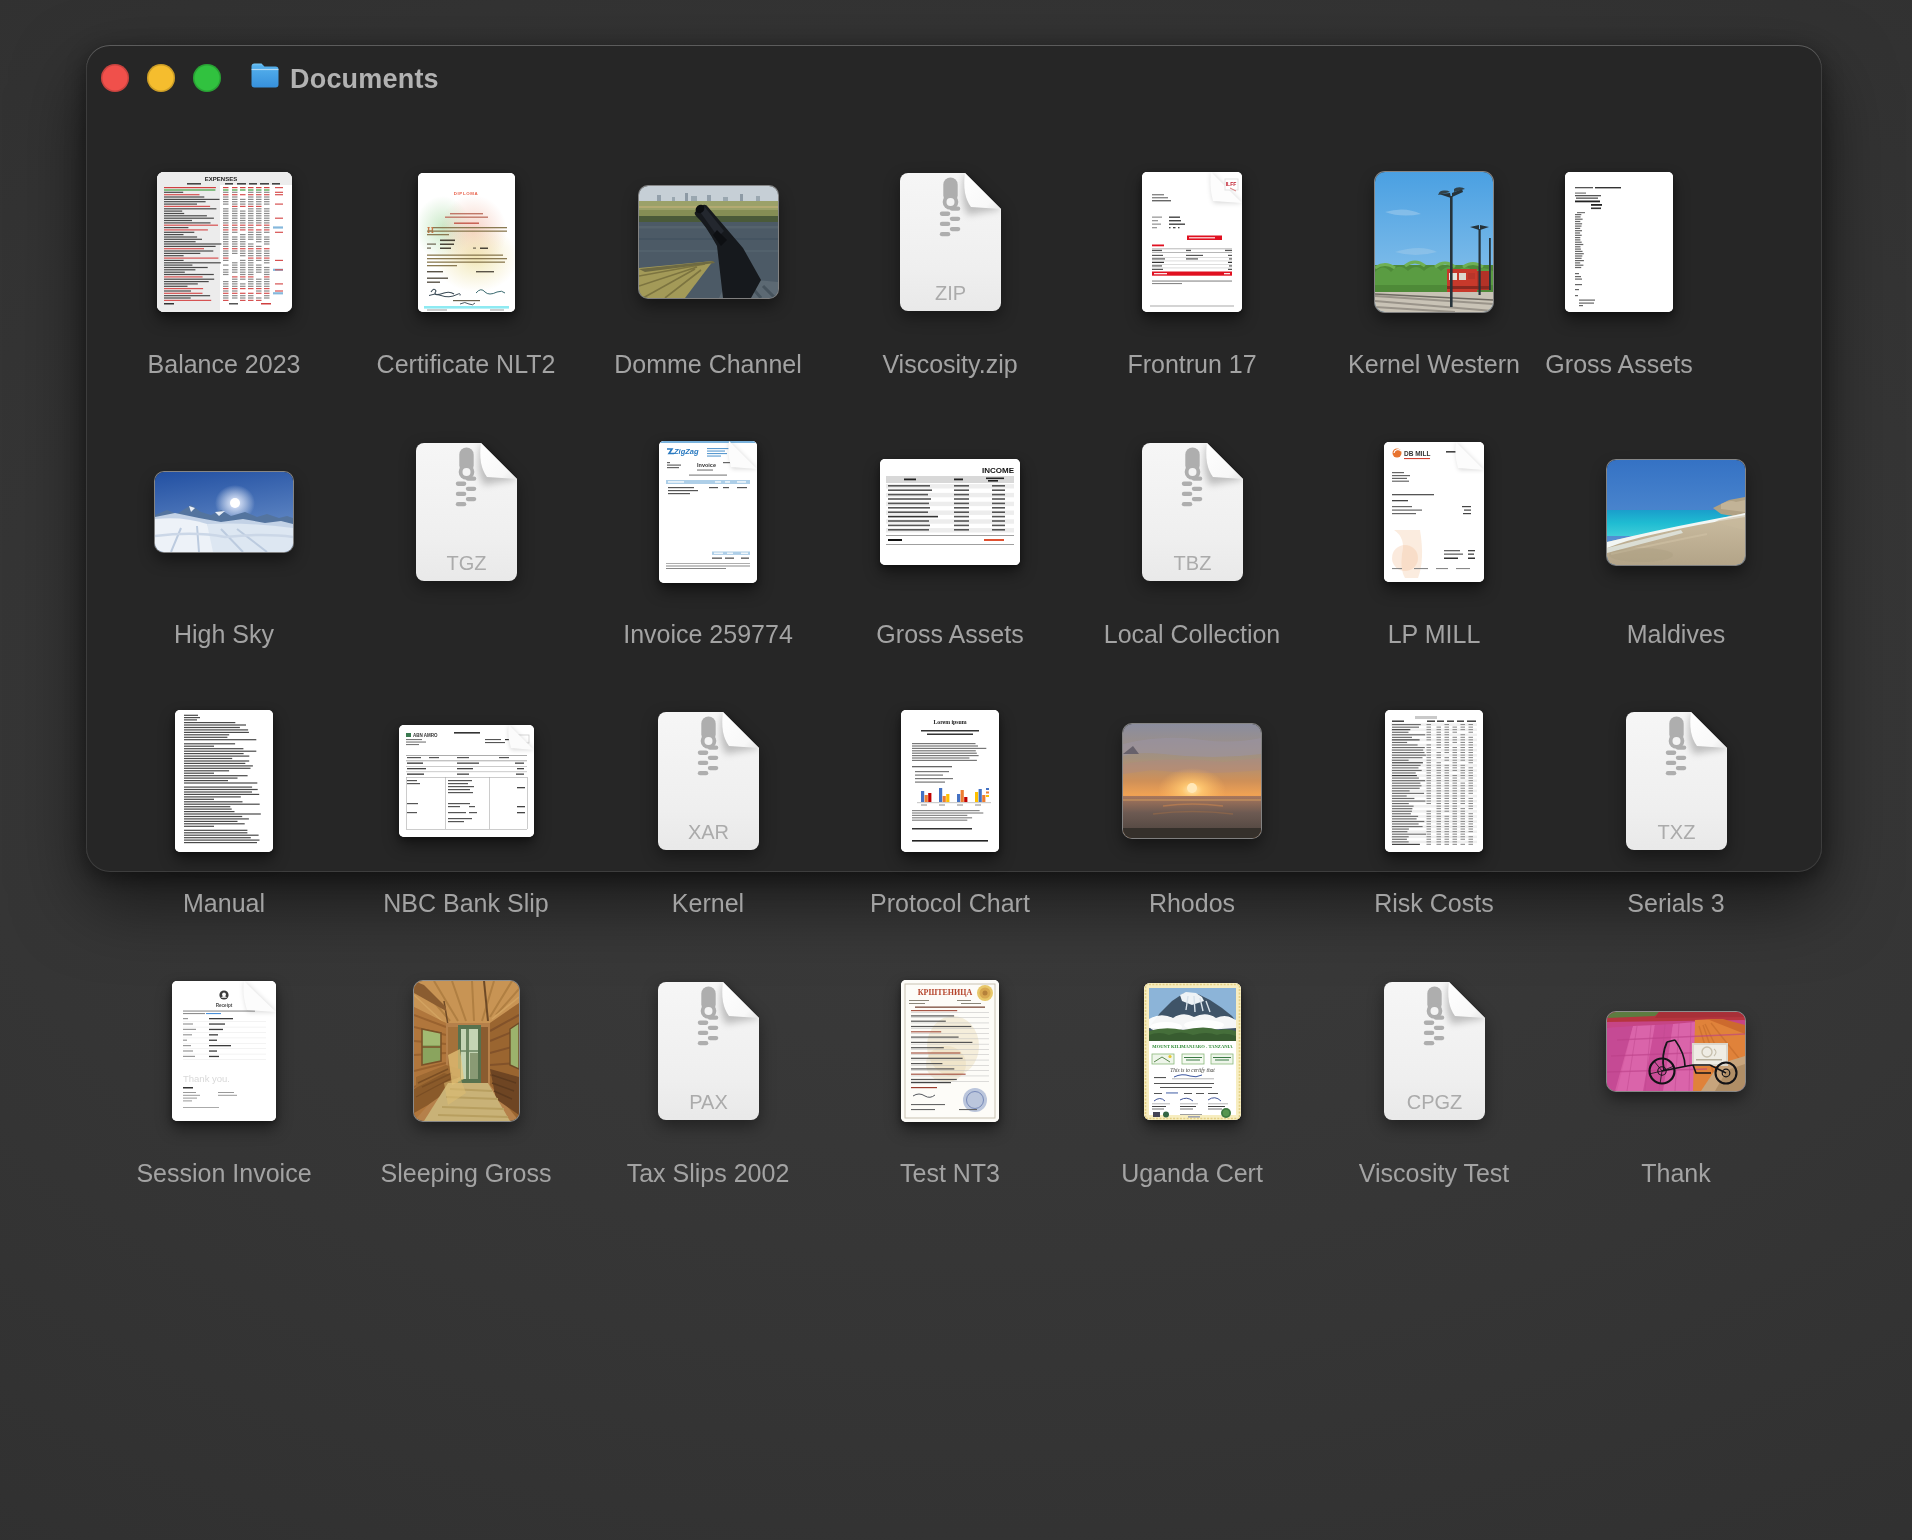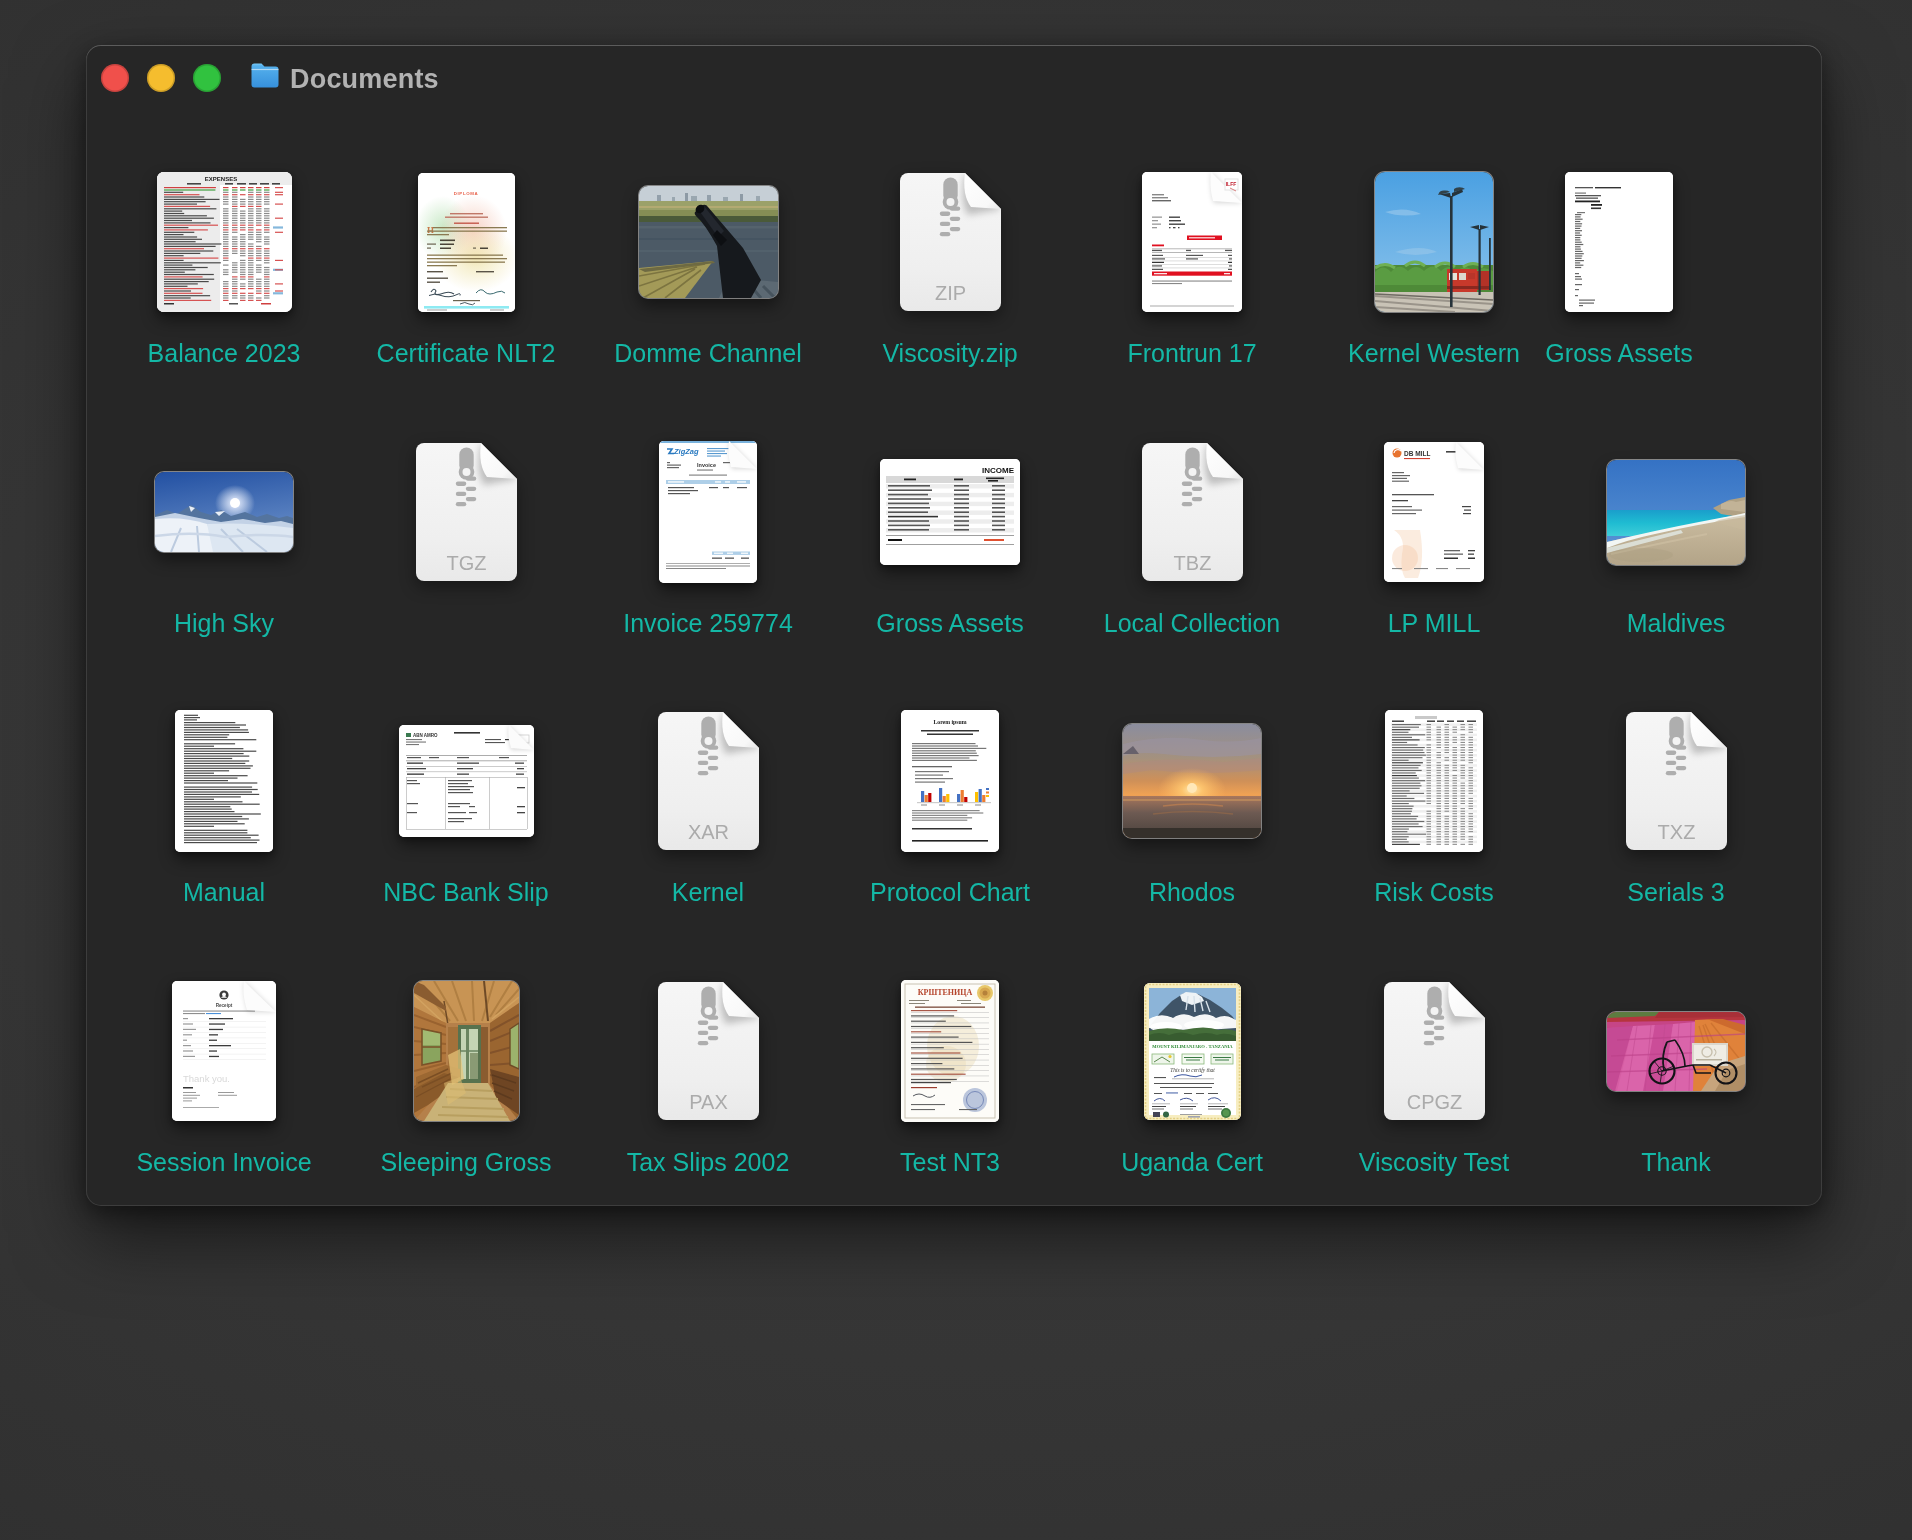--- a/index.html
+++ b/index.html
@@ -1,31 +1,31 @@
 <!DOCTYPE html>
 <html><head>
 <meta charset="utf-8">
 <style>
   html,body{margin:0;padding:0;}
   body{width:1912px;height:1540px;overflow:hidden;
     background:radial-gradient(120% 90% at 52% 48%, #3b3b3b 0%, #353535 45%, #2c2c2c 100%);
     font-family:"Liberation Sans",sans-serif;}
-  .window{position:absolute;left:86px;top:45px;width:1736px;height:1161px;
-    background:#262626;border-radius:15px;
+  .window{position:absolute;left:86px;top:45px;width:1736px;height:827px;
+    background:#262626;border-radius:24px;
     box-shadow:0 30px 70px rgba(0,0,0,.55), 0 6px 20px rgba(0,0,0,.4), inset 0 0 0 1px rgba(255,255,255,.11), inset 0 1px 0 rgba(255,255,255,.16);
   }
   .dot{position:absolute;width:28px;height:28px;border-radius:50%;top:19px;box-shadow:inset 0 0 0 1.5px rgba(0,0,0,.16);}
   .dot.r{left:15px;background:#f0504b;}
   .dot.y{left:61px;background:#f5bd2e;}
   .dot.g{left:107px;background:#31c23f;}
   .folder{position:absolute;left:164px;top:17px;width:30px;height:27px;}
   .wtitle{position:absolute;left:204px;top:19px;font-size:27px;font-weight:bold;color:#b2b2b2;letter-spacing:0.2px;}
   .item{position:absolute;width:242px;text-align:center;}
   .thumb{position:relative;height:156px;display:flex;align-items:center;justify-content:center;}
-  .label{margin-top:17px;font-size:25px;line-height:32px;color:#14b8a6;}
+  .label{margin-top:28px;font-size:25px;line-height:32px;color:#a3a3a3;}
   .doc{position:relative;background:#fff;border-radius:5px;overflow:hidden;
        box-shadow:0 8px 16px rgba(0,0,0,.45), 0 2px 5px rgba(0,0,0,.35);}
   .photo{position:relative;border-radius:9px;overflow:hidden;
        box-shadow:0 0 0 1px rgba(255,255,255,.45), 0 8px 16px rgba(0,0,0,.45);}
 </style>
 </head>
 <body>
 <div class="window">
   <span class="dot r"></span>
     <span class="dot y"></span>

